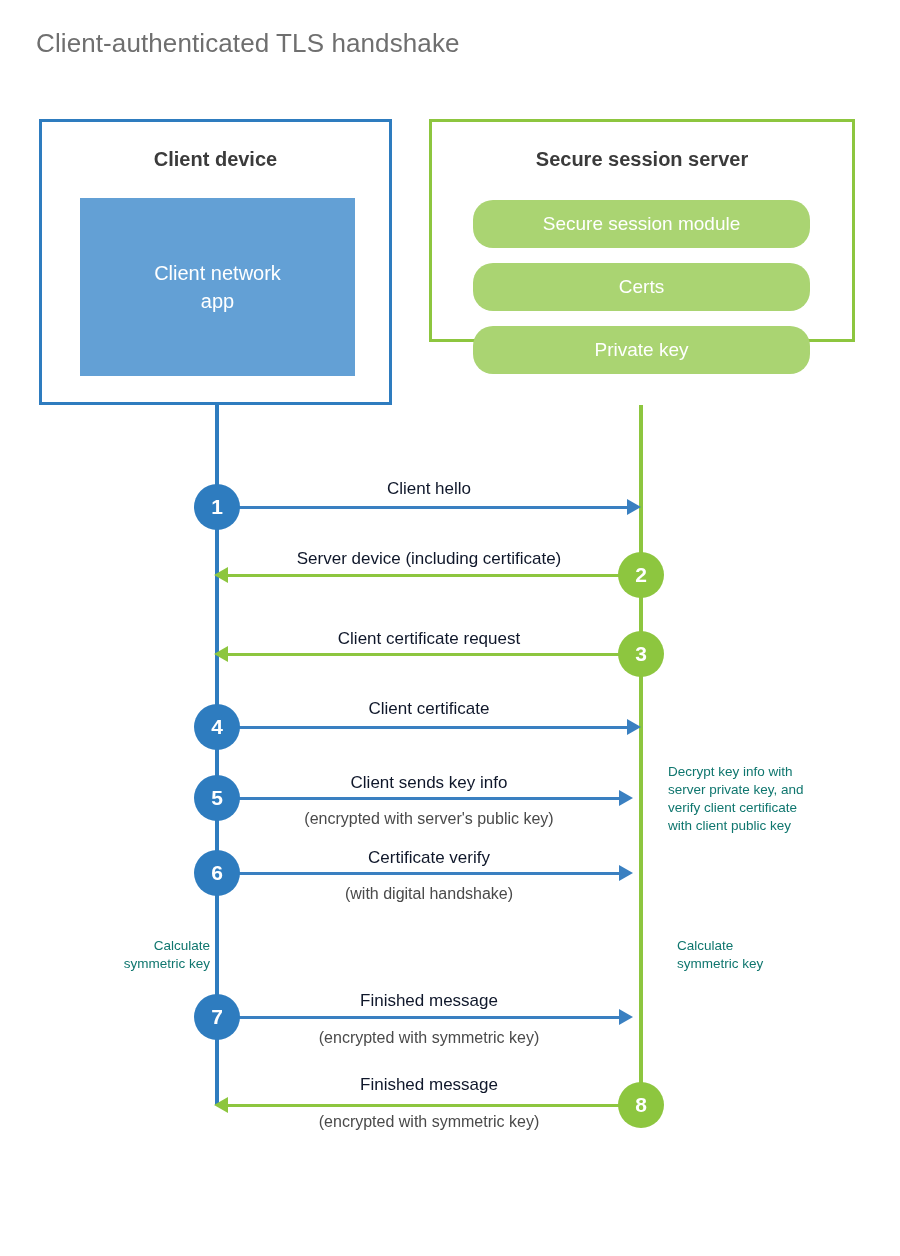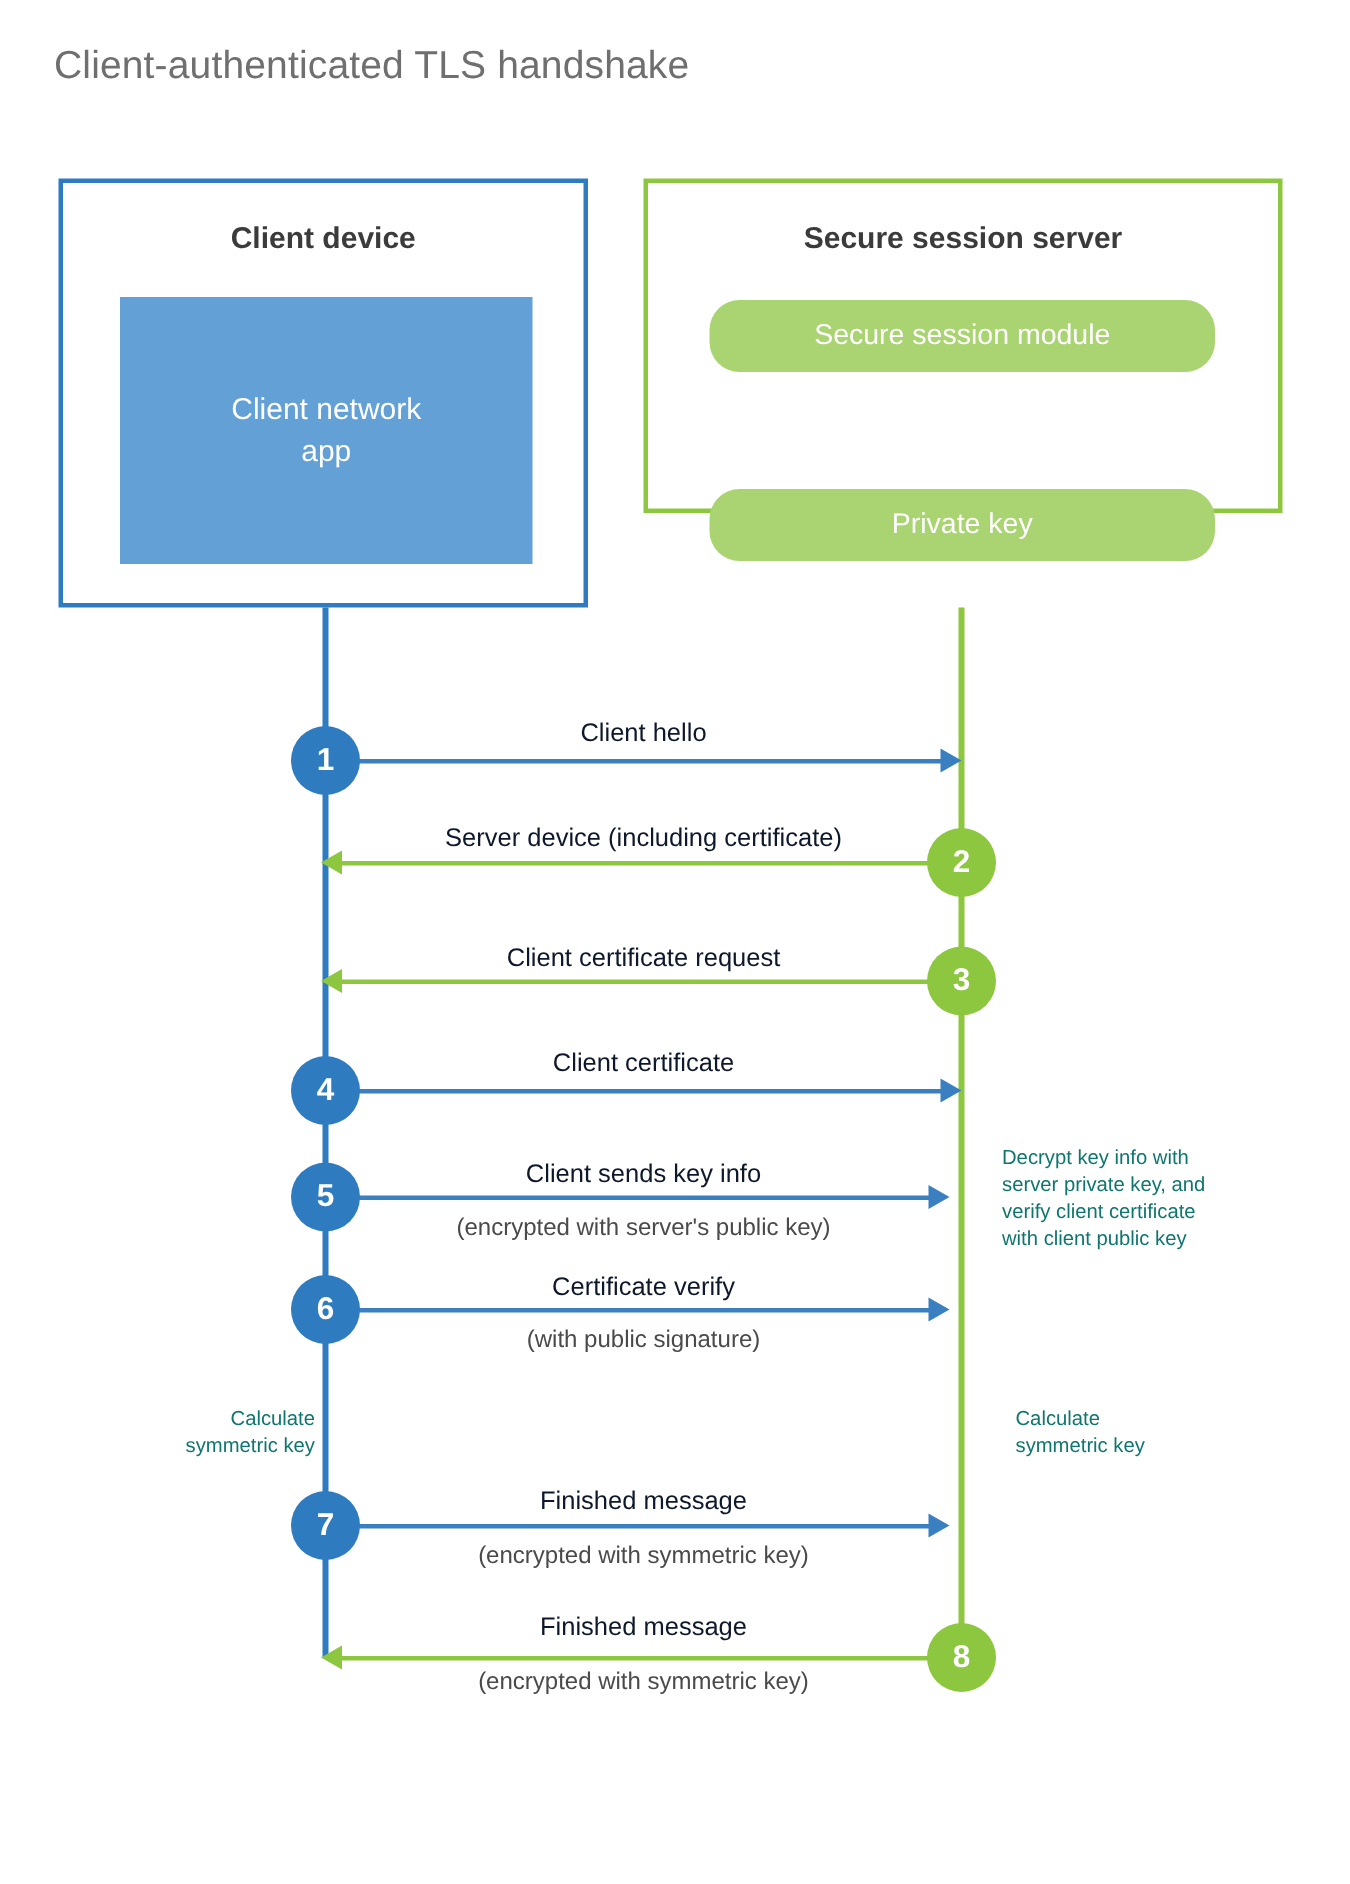--- a/index.html
+++ b/index.html
@@ -202,20 +202,21 @@
 
 <div class="actor-box" id="client-box">
   <div class="actor-title">Client device</div>
   <div id="client-app">Client network
 app</div>
 </div>
 
 <div class="actor-box" id="server-box">
   <div class="actor-title">Secure session server</div>
   <div class="server-bar" id="server-bar-0">Secure session module</div>
+  <div class="server-bar" id="server-bar-1">Certs</div>
   <div class="server-bar" id="server-bar-2">Private key</div>
 </div>
 
 <div class="lifeline" id="client-lifeline"></div>
 <div class="lifeline" id="server-lifeline"></div>
 
 <div class="msg-label" style="top:479px">Client hello</div>
 <div class="msg-line to-server" style="left:217px; top:506px; width:412px;"></div>
 <div class="arrow-head right" style="left:627px; top:499px;"></div>
 <div class="step-circle client" style="top:484px">1</div>
@@ -237,21 +238,21 @@
 
 <div class="msg-label" style="top:773px">Client sends key info</div>
 <div class="msg-line to-server" style="left:217px; top:797px; width:404px;"></div>
 <div class="arrow-head right" style="left:619px; top:790px;"></div>
 <div class="msg-sublabel" style="top:810px">(encrypted with server's public key)</div>
 <div class="step-circle client" style="top:775px">5</div>
 
 <div class="msg-label" style="top:848px">Certificate verify</div>
 <div class="msg-line to-server" style="left:217px; top:872px; width:404px;"></div>
 <div class="arrow-head right" style="left:619px; top:865px;"></div>
-<div class="msg-sublabel" style="top:885px">(with public signature)</div>
+<div class="msg-sublabel" style="top:885px">(with digital handshake)</div>
 <div class="step-circle client" style="top:850px">6</div>
 
 <div class="side-note" id="note-server-decrypt">Decrypt key info with
 server private key, and
 verify client certificate
 with client public key</div>
 <div class="side-note" id="note-client-calc">Calculate
 symmetric key</div>
 <div class="side-note" id="note-server-calc">Calculate
 symmetric key</div>

